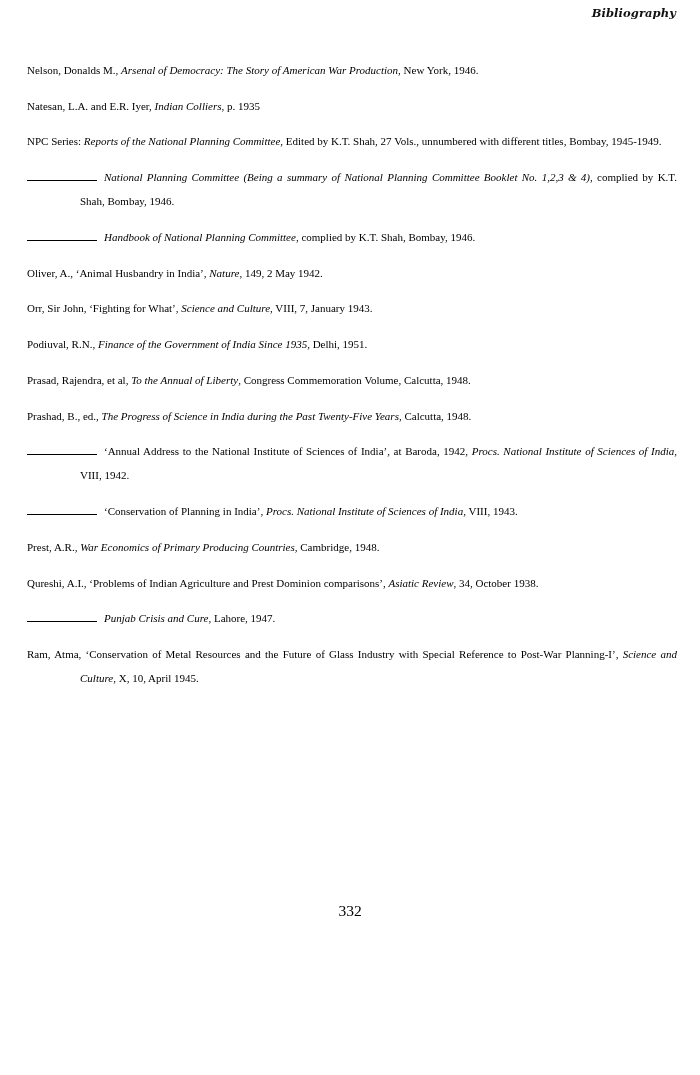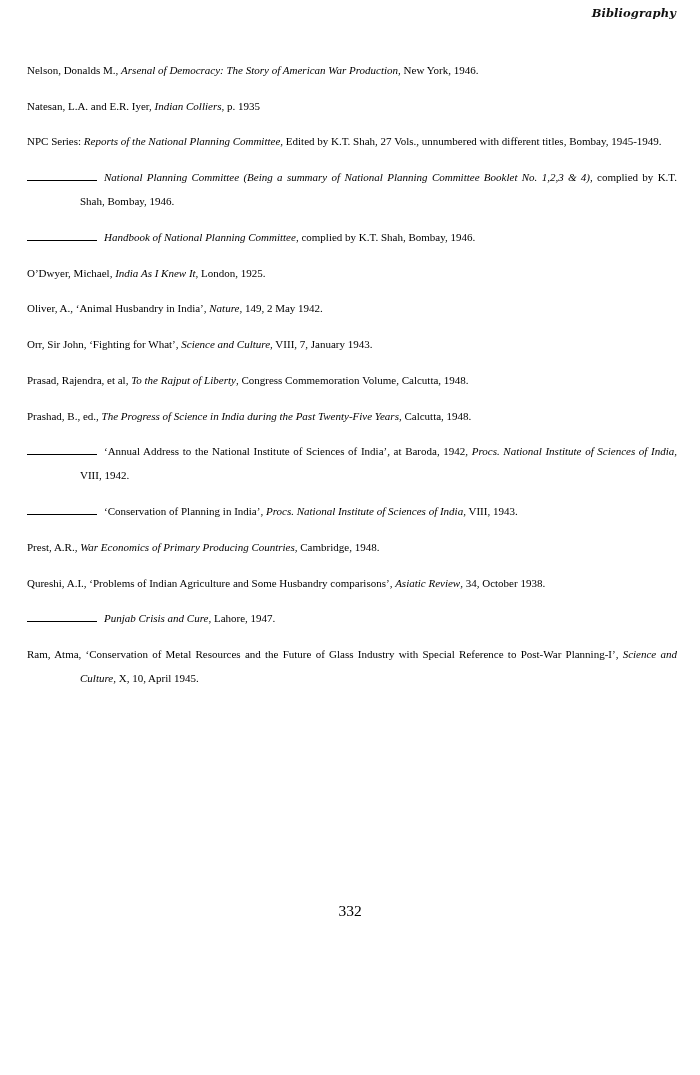--- a/index.html
+++ b/index.html
@@ -97,28 +97,28 @@
 <div id="page">
 
   <div class="running-head">Bibliography</div>
 
   <div class="body-block" id="body-block">
       <p class="entry"><span>Nelson, Donalds M., </span><i>Arsenal of Democracy: The Story of American War Production</i><span>, New York, 1946.</span></p>
       <p class="entry"><span>Natesan, L.A. and E.R. Iyer, </span><i>Indian Colliers</i><span>, p. 1935</span></p>
       <p class="entry"><span>NPC Series: </span><i>Reports of the National Planning Committee</i><span>, Edited by K.T. Shah, 27 Vols., unnumbered with different titles, Bombay, 1945-1949.</span></p>
       <p class="entry dash-entry"><span class="rule rule-short"></span><span class="gap-sm"></span><i>National Planning Committee (Being a summary of National Planning Committee Booklet No. 1,2,3 &amp; 4)</i><span>, complied by K.T. Shah, Bombay, 1946.</span></p>
       <p class="entry dash-entry"><span class="rule rule-short"></span><span class="gap-sm"></span><i>Handbook of National Planning Committee</i><span>, complied by K.T. Shah, Bombay, 1946.</span></p>
-      <p class="entry"><span>O’Dwyer, Michael, </span><i>India As I Knew It</i><span>, London, 1925.</span></p>
       <p class="entry"><span>Oliver, A., ‘Animal Husbandry in India’, </span><i>Nature</i><span>, 149, 2 May 1942.</span></p>
       <p class="entry"><span>Orr, Sir John, ‘Fighting for What’, </span><i>Science and Culture</i><span>, VIII, 7, January 1943.</span></p>
-      <p class="entry"><span>Prasad, Rajendra, et al, </span><i>To the Rajput of Liberty</i><span>, Congress Commemoration Volume, Calcutta, 1948.</span></p>
+      <p class="entry"><span>Podiuval, R.N., </span><i>Finance of the Government of India Since 1935</i><span>, Delhi, 1951.</span></p>
+      <p class="entry"><span>Prasad, Rajendra, et al, </span><i>To the Annual of Liberty</i><span>, Congress Commemoration Volume, Calcutta, 1948.</span></p>
       <p class="entry"><span>Prashad, B., ed., </span><i>The Progress of Science in India during the Past Twenty-Five Years</i><span>, Calcutta, 1948.</span></p>
       <p class="entry dash-entry"><span class="rule rule-short"></span><span class="gap-sm"></span><span>‘Annual Address to the National Institute of Sciences of India’, at Baroda, 1942, </span><i>Procs. National Institute of Sciences of India</i><span>, VIII, 1942.</span></p>
       <p class="entry dash-entry"><span class="rule rule-short"></span><span class="gap-sm"></span><span>‘Conservation of Planning in India’, </span><i>Procs. National Institute of Sciences of India</i><span>, VIII, 1943.</span></p>
       <p class="entry"><span>Prest, A.R., </span><i>War Economics of Primary Producing Countries</i><span>, Cambridge, 1948.</span></p>
-      <p class="entry"><span>Qureshi, A.I., ‘Problems of Indian Agriculture and Some Husbandry comparisons’, </span><i>Asiatic Review</i><span>, 34, October 1938.</span></p>
+      <p class="entry"><span>Qureshi, A.I., ‘Problems of Indian Agriculture and Prest Dominion comparisons’, </span><i>Asiatic Review</i><span>, 34, October 1938.</span></p>
       <p class="entry dash-entry"><span class="rule rule-short"></span><span class="gap-sm"></span><i>Punjab Crisis and Cure</i><span>, Lahore, 1947.</span></p>
       <p class="entry"><span>Ram, Atma, ‘Conservation of Metal Resources and the Future of Glass Industry with Special Reference to Post-War Planning-I’, </span><i>Science and Culture</i><span>, X, 10, April 1945.</span></p>
     </div>
 
   <div class="folio">332</div>
 
 </div>
 
 </body></html>

